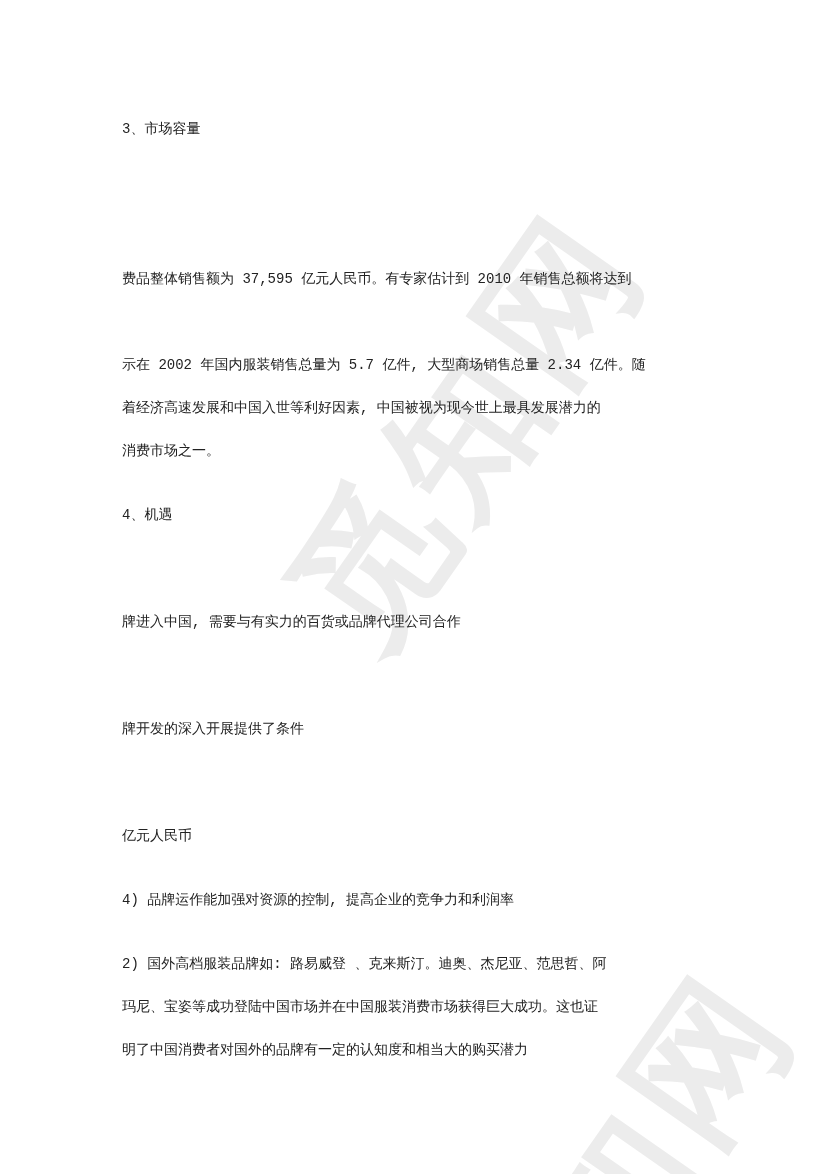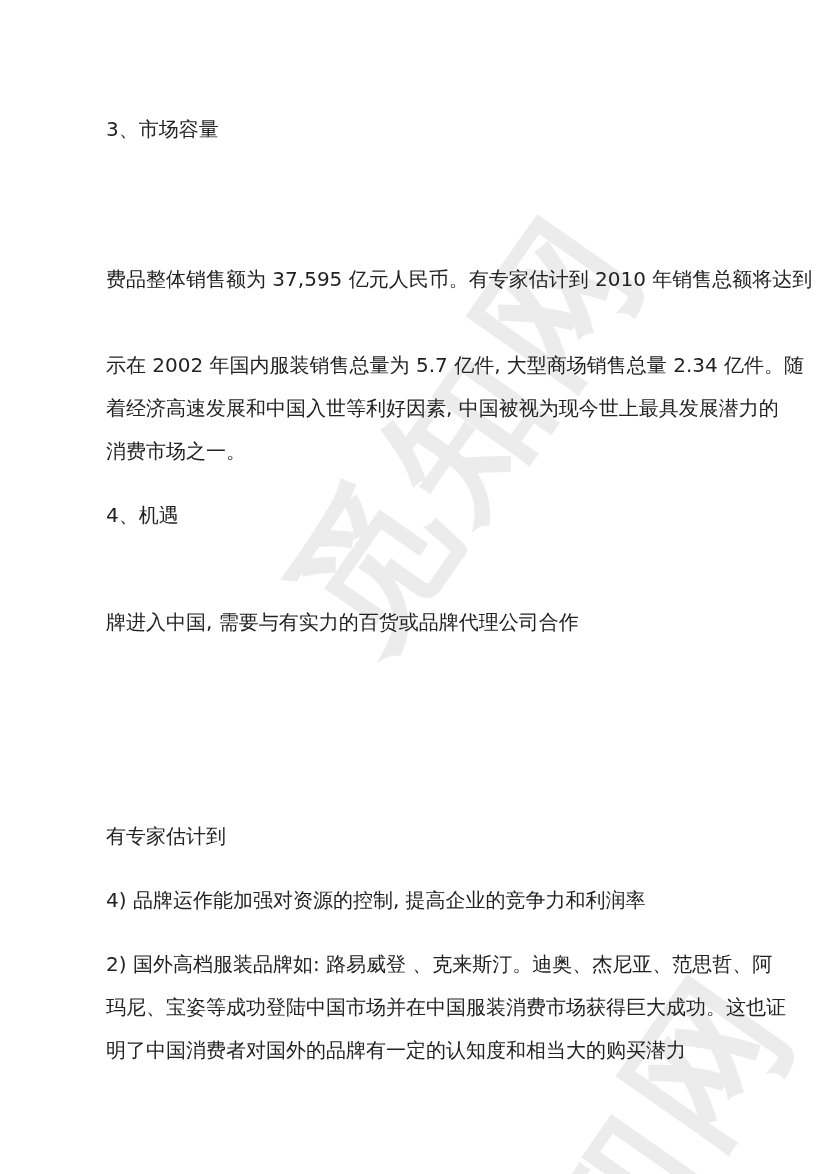--- a/index.html
+++ b/index.html
@@ -4,41 +4,42 @@
   <style>
     html, body { margin: 0; padding: 0; background: #ffffff; }
     body { width: 830px; height: 1174px; position: relative; overflow: hidden;
            font-family: "DejaVu Sans", "Liberation Sans", sans-serif; color: #222222; }
     .page { position: absolute; left: 0; top: 0; width: 830px; height: 1174px; background: #fff; }
     .watermark { position: absolute; color: #ececec; font-size: 150px; font-weight: bold;
                  transform: rotate(-55deg); white-space: nowrap; pointer-events: none;
                  font-family: "DejaVu Sans", sans-serif; letter-spacing: 10px; }
     .wm1 { left: 230px; top: 330px; }
     .wm2 { left: 380px; top: 1090px; }
-    .line { position: absolute; left: 106px; font-size: 20px; line-height: 24px; white-space: nowrap; }
+    .line { position: absolute; left: 122px; font-size: 14px; line-height: 24px; white-space: nowrap; font-family: Liberation Mono, monospace; }
   </style>
 </head>
 <body>
 
 <div class="page">
   <div class="watermark wm1">觅知网</div>
   <div class="watermark wm2">觅知网</div>
 
   <div class="line" style="top:117px">3、市场容量</div>
 
   <div class="line" style="top:267px">费品整体销售额为 37,595 亿元人民币。有专家估计到 2010 年销售总额将达到</div>
   <div class="line" style="top:353px">示在 2002 年国内服装销售总量为 5.7 亿件, 大型商场销售总量 2.34 亿件。随</div>
   <div class="line" style="top:396px">着经济高速发展和中国入世等利好因素, 中国被视为现今世上最具发展潜力的</div>
   <div class="line" style="top:439px">消费市场之一。</div>
 
   <div class="line" style="top:503px">4、机遇</div>
 
   <div class="line" style="top:610px">牌进入中国, 需要与有实力的百货或品牌代理公司合作</div>
 
+  <div class="line" style="top:717px">牌开发的深入开展提供了条件</div>
 
-  <div class="line" style="top:824px">有专家估计到</div>
+  <div class="line" style="top:824px">亿元人民币</div>
 
   <div class="line" style="top:888px">4) 品牌运作能加强对资源的控制, 提高企业的竞争力和利润率</div>
 
   <div class="line" style="top:952px">2) 国外高档服装品牌如: 路易威登 、克来斯汀。迪奥、杰尼亚、范思哲、阿</div>
   <div class="line" style="top:995px">玛尼、宝姿等成功登陆中国市场并在中国服装消费市场获得巨大成功。这也证</div>
   <div class="line" style="top:1038px">明了中国消费者对国外的品牌有一定的认知度和相当大的购买潜力</div>
 </div>
 
 </body></html>

